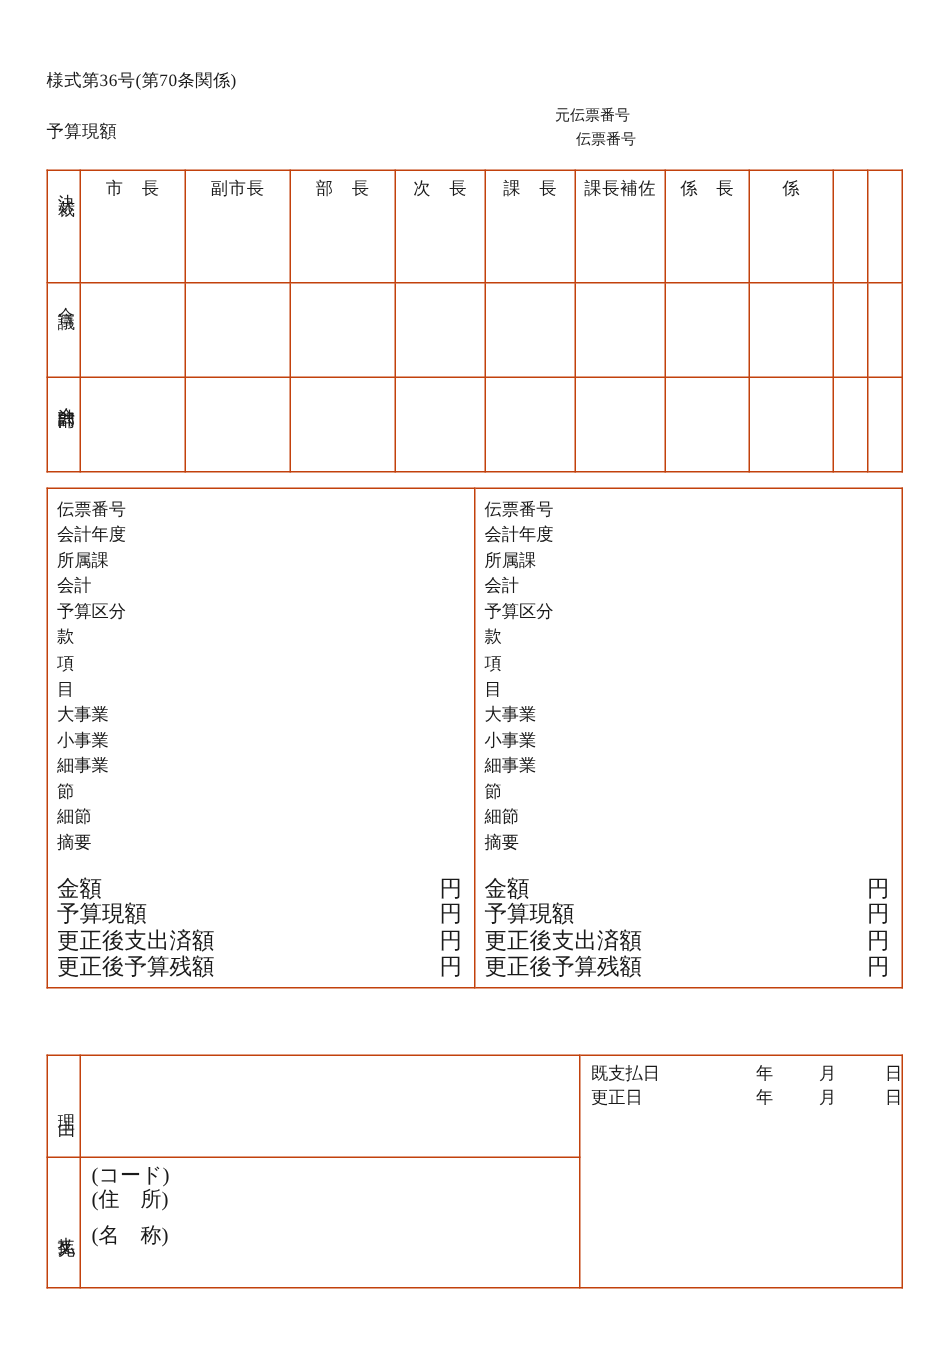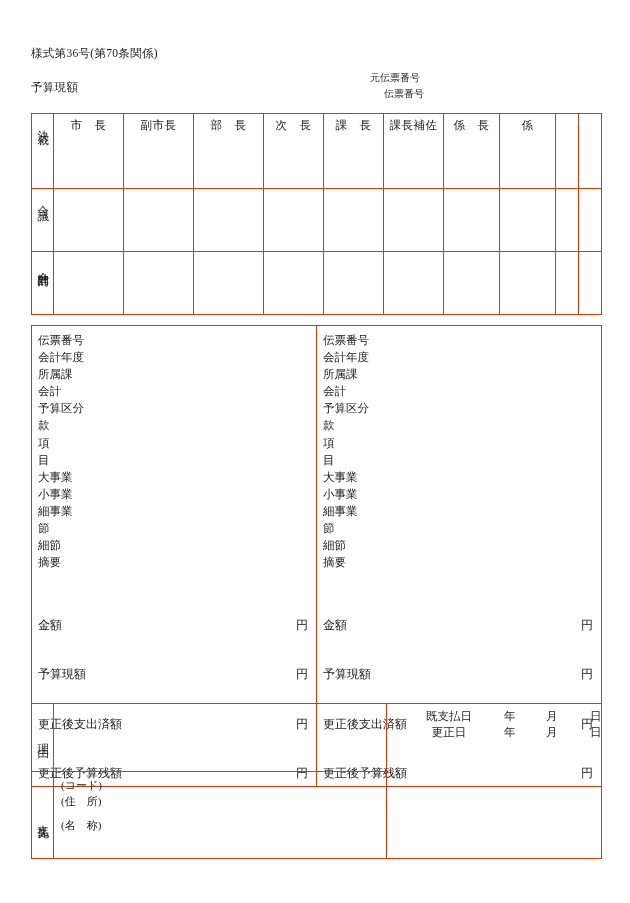--- a/index.html
+++ b/index.html
@@ -145,25 +145,24 @@
   }
   .field-line {
     display: block;
     font-size: 11.5px;
     line-height: 17.1px;
     white-space: nowrap;
   }
   .amt-spacer { height: 14px; }
   .amt-line {
     display: block;
-    font-size: 12px;
+    font-size: 15px;
     line-height: 17.1px;
     white-space: nowrap;
     position: relative;
-    margin-top: 32px;
   }
   .amt-line .yen {
     position: absolute;
     right: 0;
     top: 0;
   }
 
   
   .bot-wrap {
     position: absolute;
@@ -178,37 +177,37 @@
     padding: 0;
   }
   .bot-body {
     padding: 5px 0 0 7px;
     vertical-align: top;
   }
   .reason-row td { height: 62px; }
   .payee-row td  { height: 81px; }
   .payee-line {
     display: block;
-    font-size: 11px;
+    font-size: 14px;
     line-height: 16px;
     white-space: nowrap;
   }
   .payee-gap { height: 8px; }
 
   .right-dates {
     padding: 4px 0 0 7px;
     vertical-align: top;
   }
   .rdline {
     display: block;
     font-size: 11.5px;
     line-height: 16px;
     white-space: nowrap;
   }
-  .rdline .lbl { display: inline-block; width: 110px; text-align: center; }
+  .rdline .lbl { display: inline-block; width: 110px; }
   .rdline .y { display: inline-block; width: 42px; }
   .rdline .m { display: inline-block; width: 44px; }
   .rdline .d { display: inline-block; }
 </style>
 </head>
 <body>
 
 <div class="page">
 
   <div class="form-code">様式第36号(第70条関係)</div>

